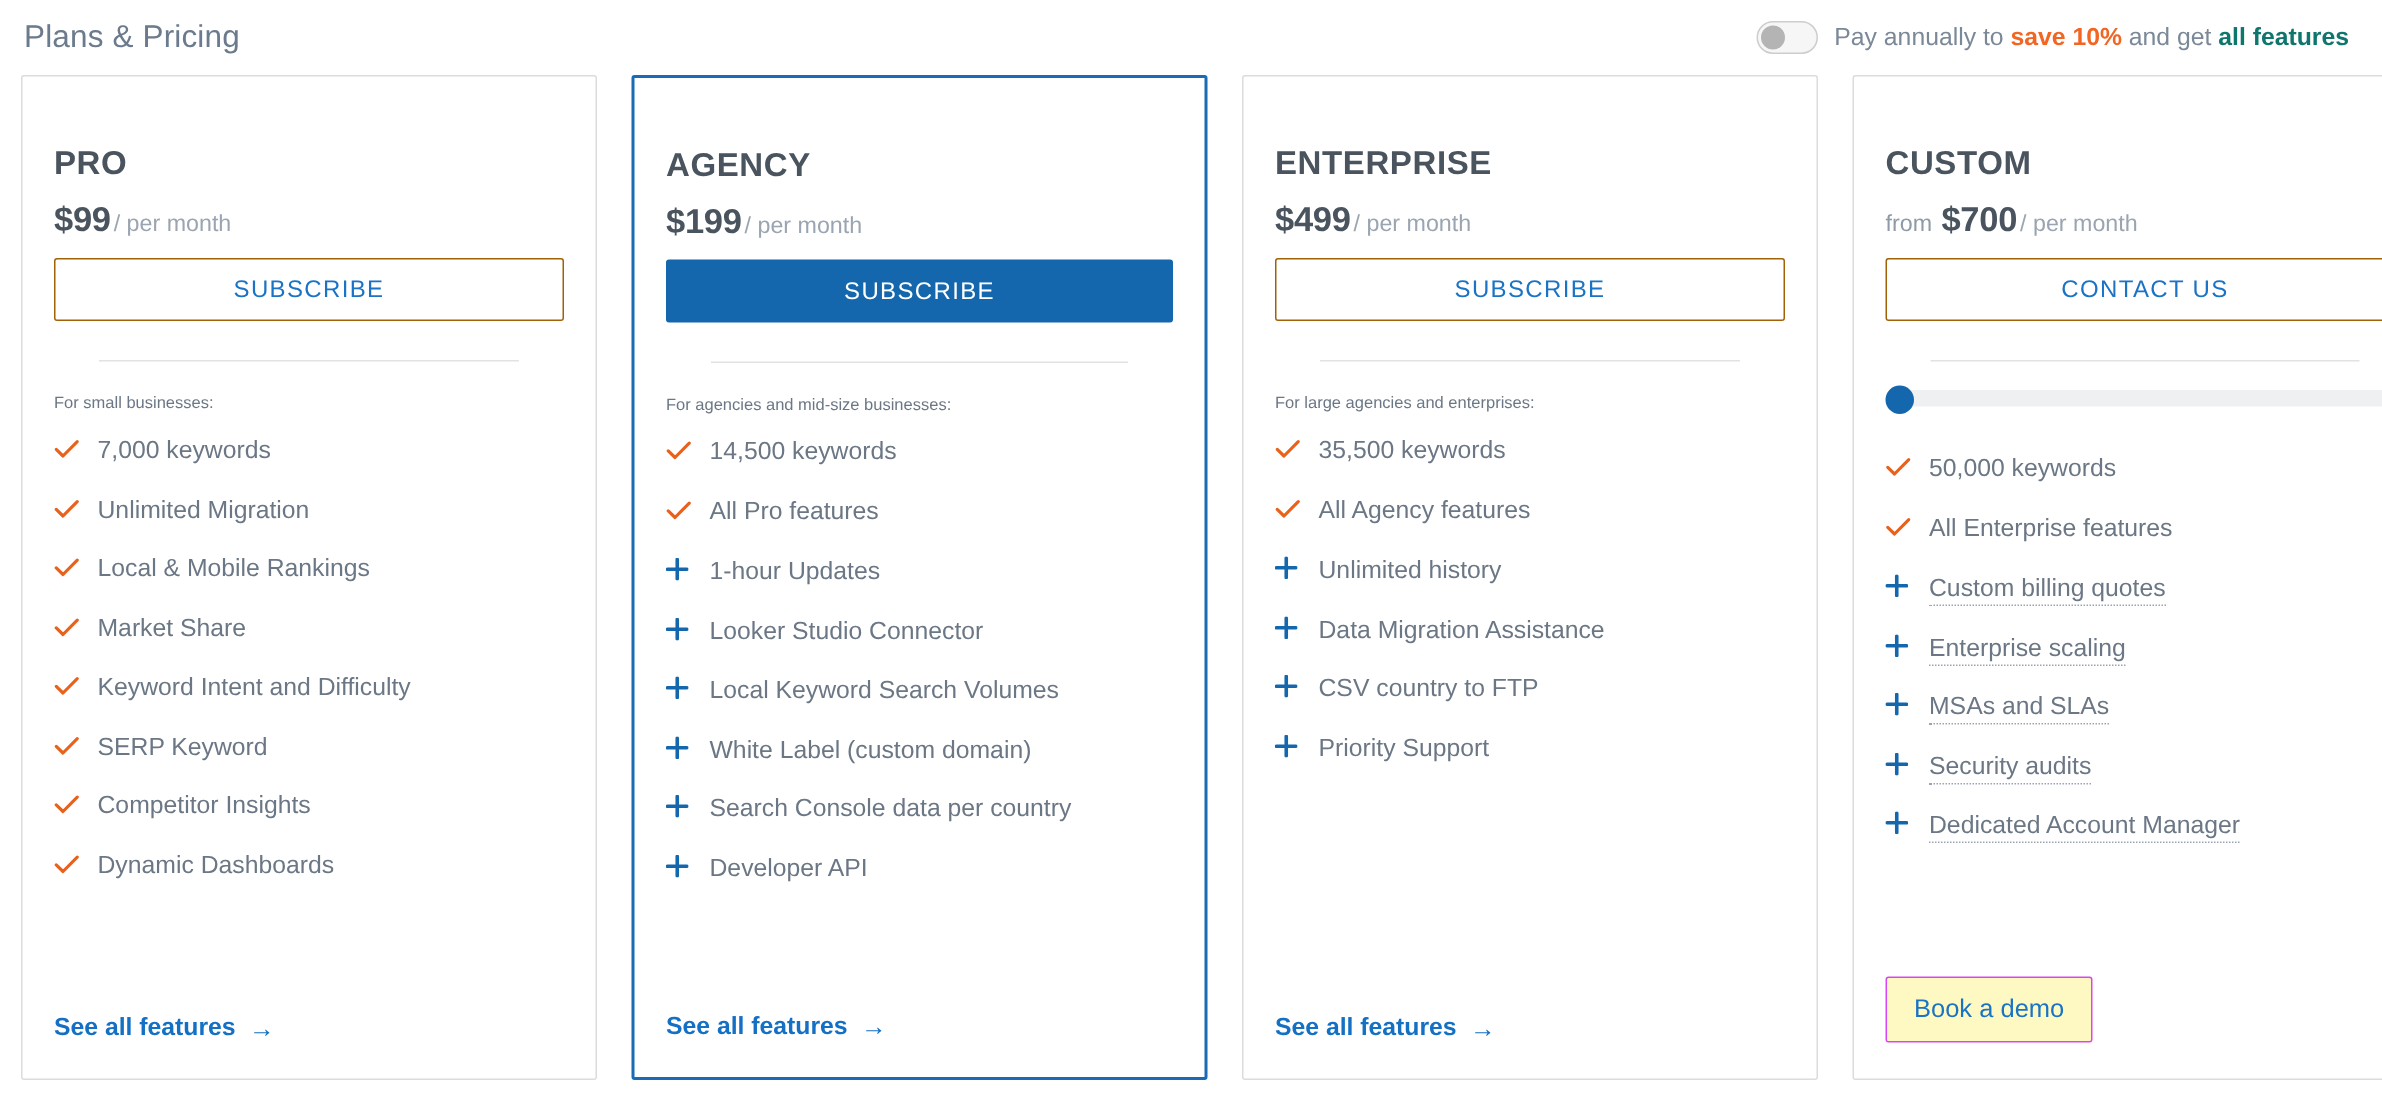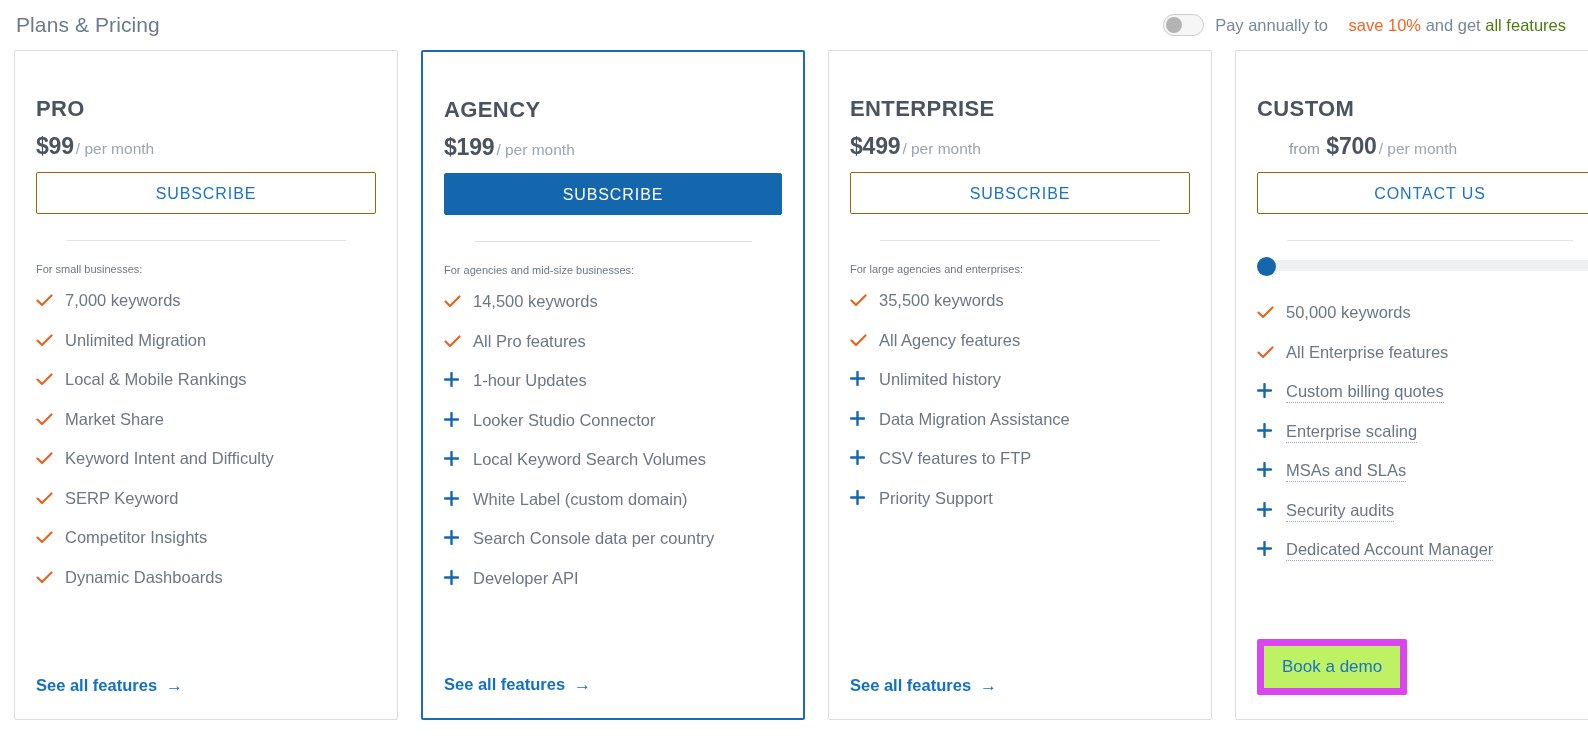--- a/index.html
+++ b/index.html
@@ -53,22 +53,22 @@
     left: 2px; top: 2px;
     width: 16px; height: 16px;
     border-radius: 50%;
     background: #b4b4b4;
   }
   .toggle-caption {
     font-size: 16.5px;
     color: #7a8897;
     font-weight: 400;
   }
-  .toggle-caption .hl-orange { color: #f26522; font-weight: 400; margin-left: 16px; }
-  .toggle-caption .hl-bold   { color: #4d7c0f; font-weight: 400; }
+  .toggle-caption .hl-orange { color: #f26522; font-weight: 700; }
+  .toggle-caption .hl-bold   { color: #0f766e; font-weight: 700; }
 
   
   .cards {
     position: absolute;
     left: 14px; top: 50px;
     width: 1560px; height: 672px;
     display: flex;
     gap: 23px;
   }
   .card {
@@ -98,21 +98,20 @@
     color: #8e9aa6;
     font-size: 15.5px;
     white-space: nowrap;
     line-height: 1;
   }
   .plan-price .from {
     font-size: 15.5px;
     color: #8e9aa6;
     font-weight: 400;
     margin-right: 2px;
-    margin-left: 32px;
   }
   .plan-price .amount {
     font-size: 23px;
     font-weight: 700;
     color: #4a545f;
     letter-spacing: -0.2px;
   }
   .plan-price .period {
     font-size: 15.5px;
     color: #9aa5b1;
@@ -222,23 +221,23 @@
     cursor: pointer;
     display: inline-flex;
     align-items: center;
     gap: 9px;
     white-space: nowrap;
   }
   .arrow-icon { font-size: 17px; line-height: 1; }
 
   .demo-btn {
     display: inline-block;
-    border: 7px solid #d946ef;
+    border: 1px solid #d946ef;
     border-radius: 2px;
-    background: #bef264;
+    background: #fef9c3;
     color: #1a73c4;
     font-size: 17px;
     padding: 11px 18px;
     cursor: pointer;
     font-family: "Liberation Sans", sans-serif;
   }
 </style>
 </head>
 <body>
 
@@ -450,21 +449,21 @@
               </svg>
             </span>
             <span class="f-text">Data Migration Assistance</span>
           </li>
           <li class="feature-item">
             <span class="f-icon plus">
               <svg width="15" height="15" viewBox="0 0 15 15" fill="none">
                 <path d="M7.5 1 V14 M1 7.5 H14" stroke="currentColor" stroke-width="2.4" stroke-linecap="round"></path>
               </svg>
             </span>
-            <span class="f-text">CSV features to FTP</span>
+            <span class="f-text">CSV country to FTP</span>
           </li>
           <li class="feature-item">
             <span class="f-icon plus">
               <svg width="15" height="15" viewBox="0 0 15 15" fill="none">
                 <path d="M7.5 1 V14 M1 7.5 H14" stroke="currentColor" stroke-width="2.4" stroke-linecap="round"></path>
               </svg>
             </span>
             <span class="f-text">Priority Support</span>
           </li>
         </ul>

